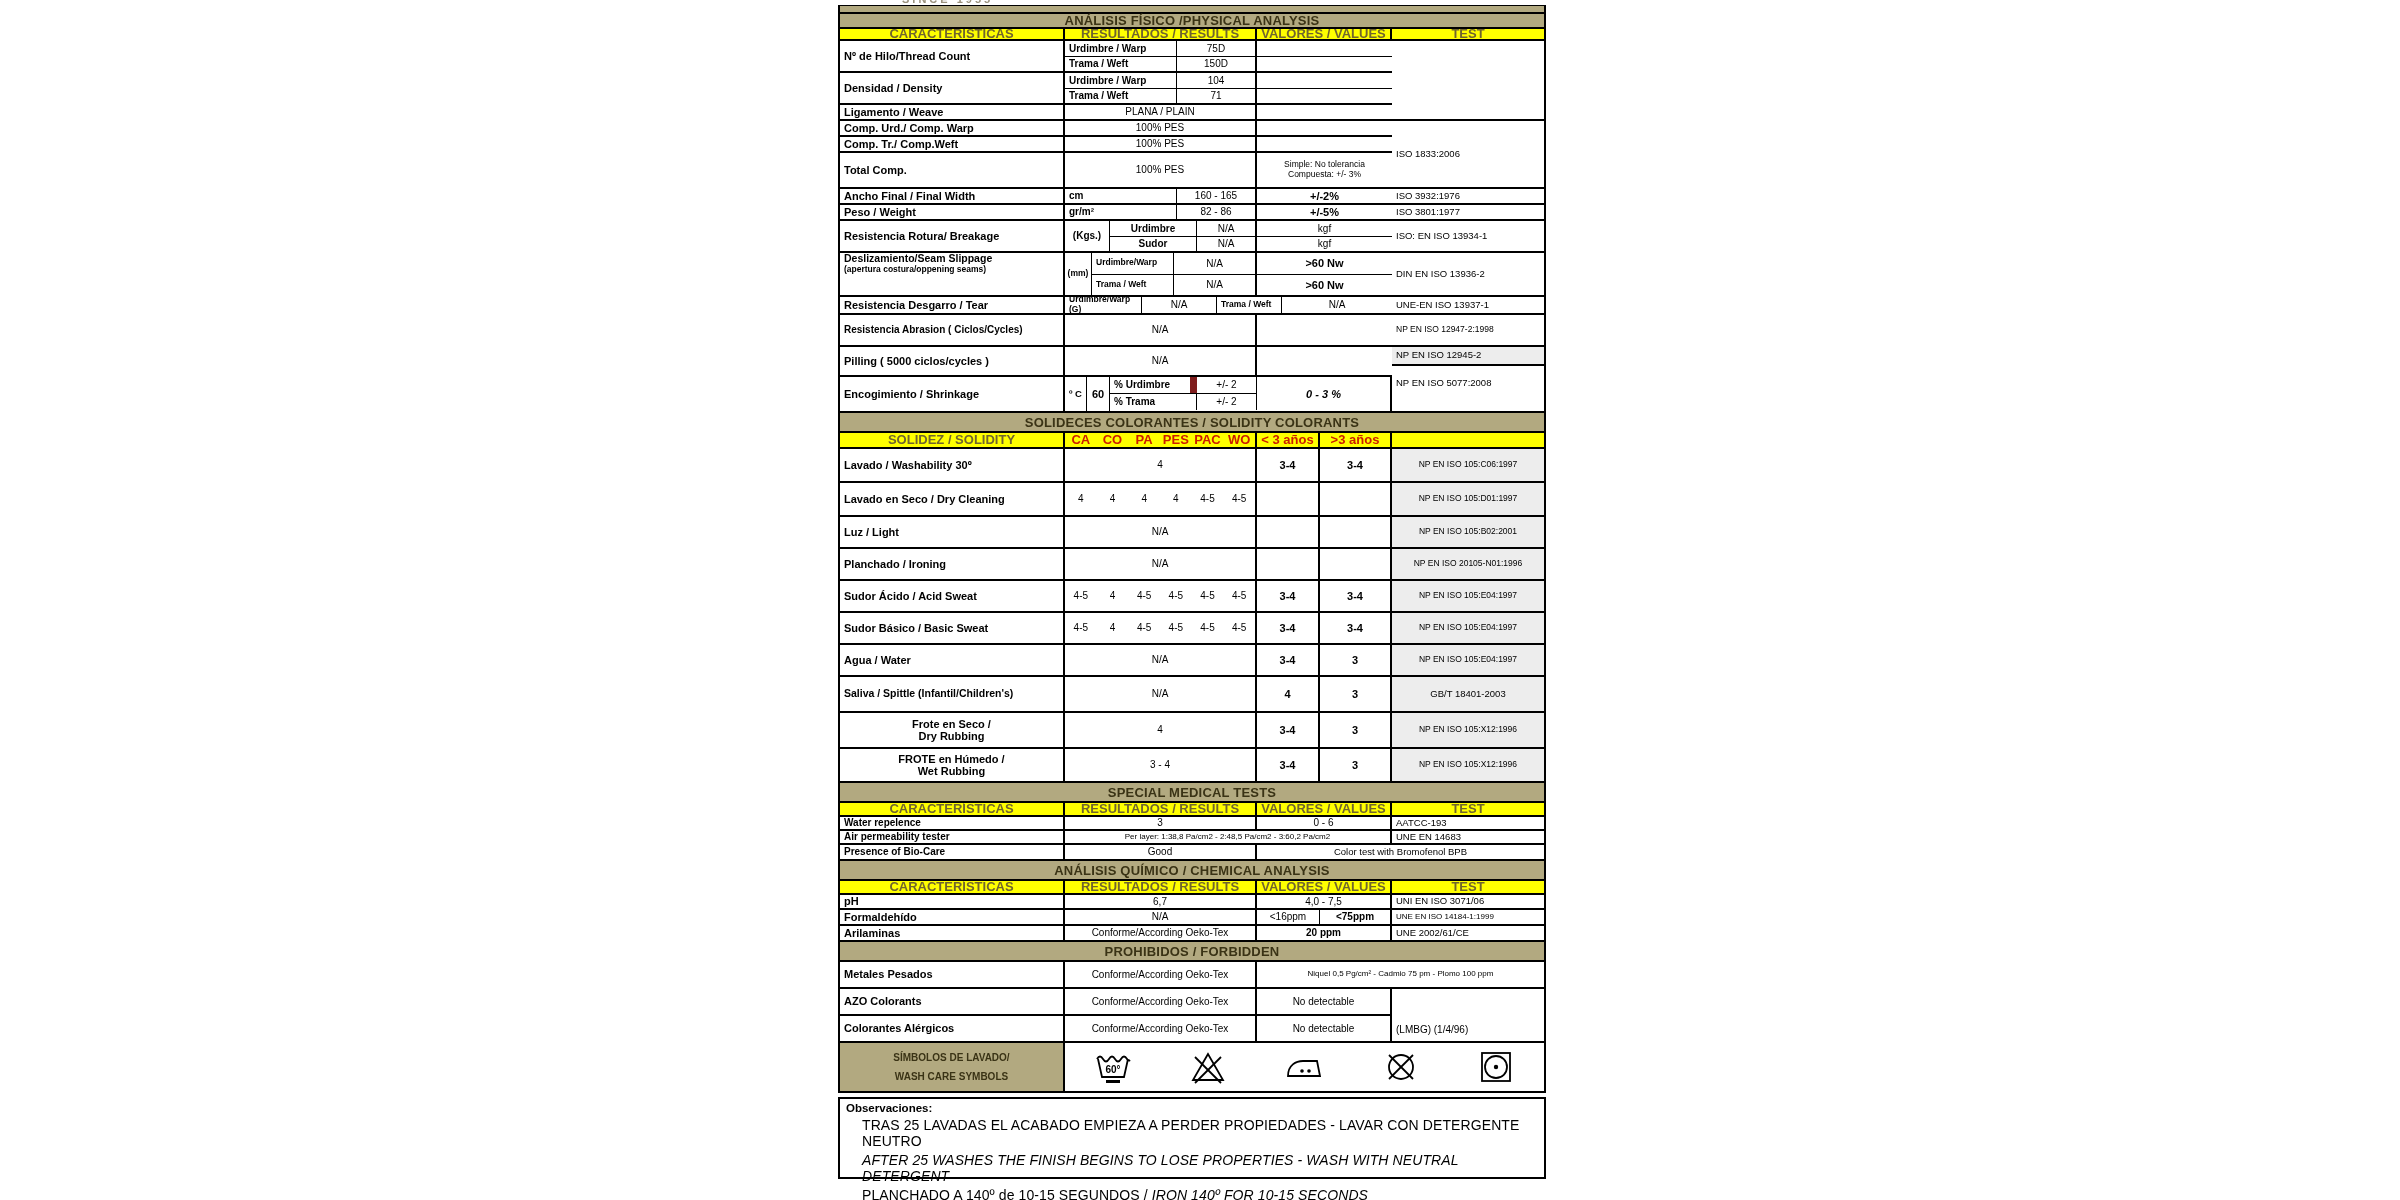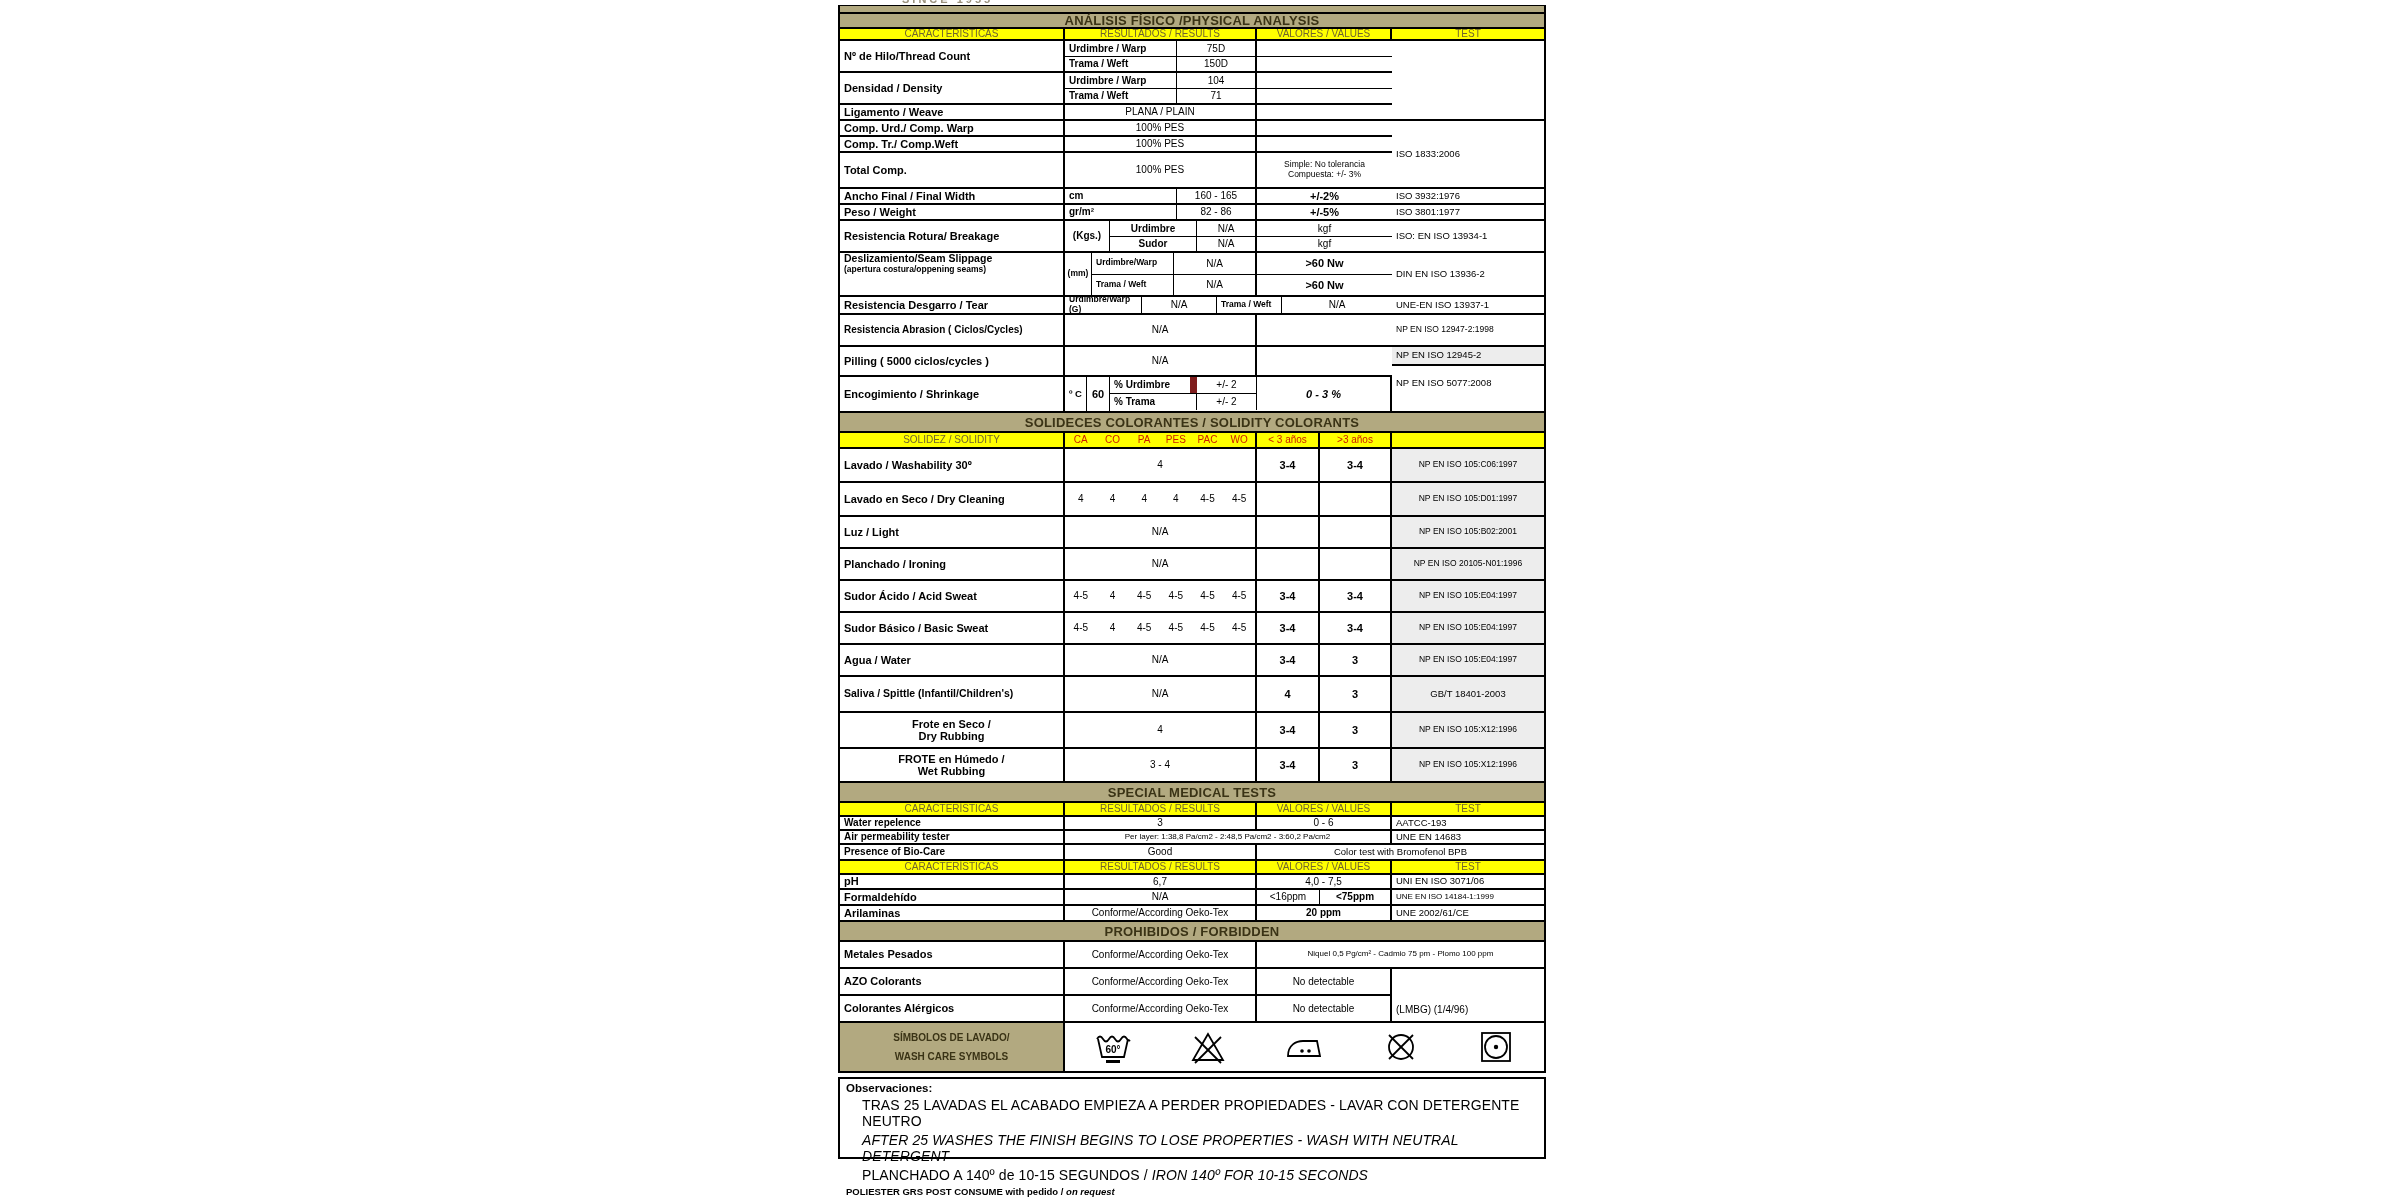--- a/index.html
+++ b/index.html
@@ -21,21 +21,21 @@
   .nr{border-right:none}
   .col{flex-direction:column}
   .b{font-weight:bold}
   .i{font-style:italic}
   .f12{font-size:12px}.f11{font-size:11px}.f10{font-size:10px}
   .f9{font-size:9.5px}.f85{font-size:8.5px}.f8{font-size:8px}
   .w1{width:225px}.w2{width:192px}.w3{width:135px}.w4{width:152px}
   .sec{background:#b2a980;color:#3a3315;font-weight:bold;font-size:13px;
        display:flex;align-items:center;justify-content:center;border-bottom:2px solid #000;
        letter-spacing:.2px}
-  .yh{background:#ffff00;color:#70652e;font-weight:normal;font-size:10px}
+  .yh{background:#ffff00;color:#70652e;font-weight:bold;font-size:13px}
   .red{color:#cc1d00}
   .gray{background:#ededed}
   .stack{display:flex;flex-direction:column}
   .tan{background:#b2a980;color:#3a3315}
   .fib{width:32px;display:flex;align-items:center;justify-content:center}
   .sym{display:flex;align-items:center;justify-content:space-around;flex:1}
   svg{display:block}
   .obs{margin-top:4px;border:2px solid #000;width:708px;height:82px;
        background:#fff;padding:3px 6px}
   .obs .t{font-size:11.5px;font-weight:bold}
@@ -365,20 +365,21 @@
       <div class="c cl w1 b f10">Air permeability tester</div>
       <div class="c f8" style="width:327px">Per layer: 1:38,8 Pa/cm2 - 2:48,5 Pa/cm2 - 3:60,2 Pa/cm2</div>
       <div class="c w4 nr cl f9">UNE EN 14683</div>
     </div>
     <div class="row bb" style="height:16px">
       <div class="c cl w1 b f10">Presence of Bio-Care</div>
       <div class="c w2 f10">Good</div>
       <div class="c nr f9" style="width:287px">Color test with Bromofenol BPB</div>
     </div>
 
+    <div class="sec" style="height:20px">ANÁLISIS QUÍMICO / CHEMICAL ANALYSIS</div>
     <div class="row bb yh" style="height:14px">
       <div class="c w1">CARACTERÍSTICAS</div>
       <div class="c w2">RESULTADOS / RESULTS</div>
       <div class="c w3">VALORES / VALUES</div>
       <div class="c w4 nr">TEST</div>
     </div>
     <div class="row bb" style="height:15px">
       <div class="c cl w1 b f11">pH</div>
       <div class="c w2 f10">6,7</div>
       <div class="c w3 f10">4,0 - 7,5</div>

